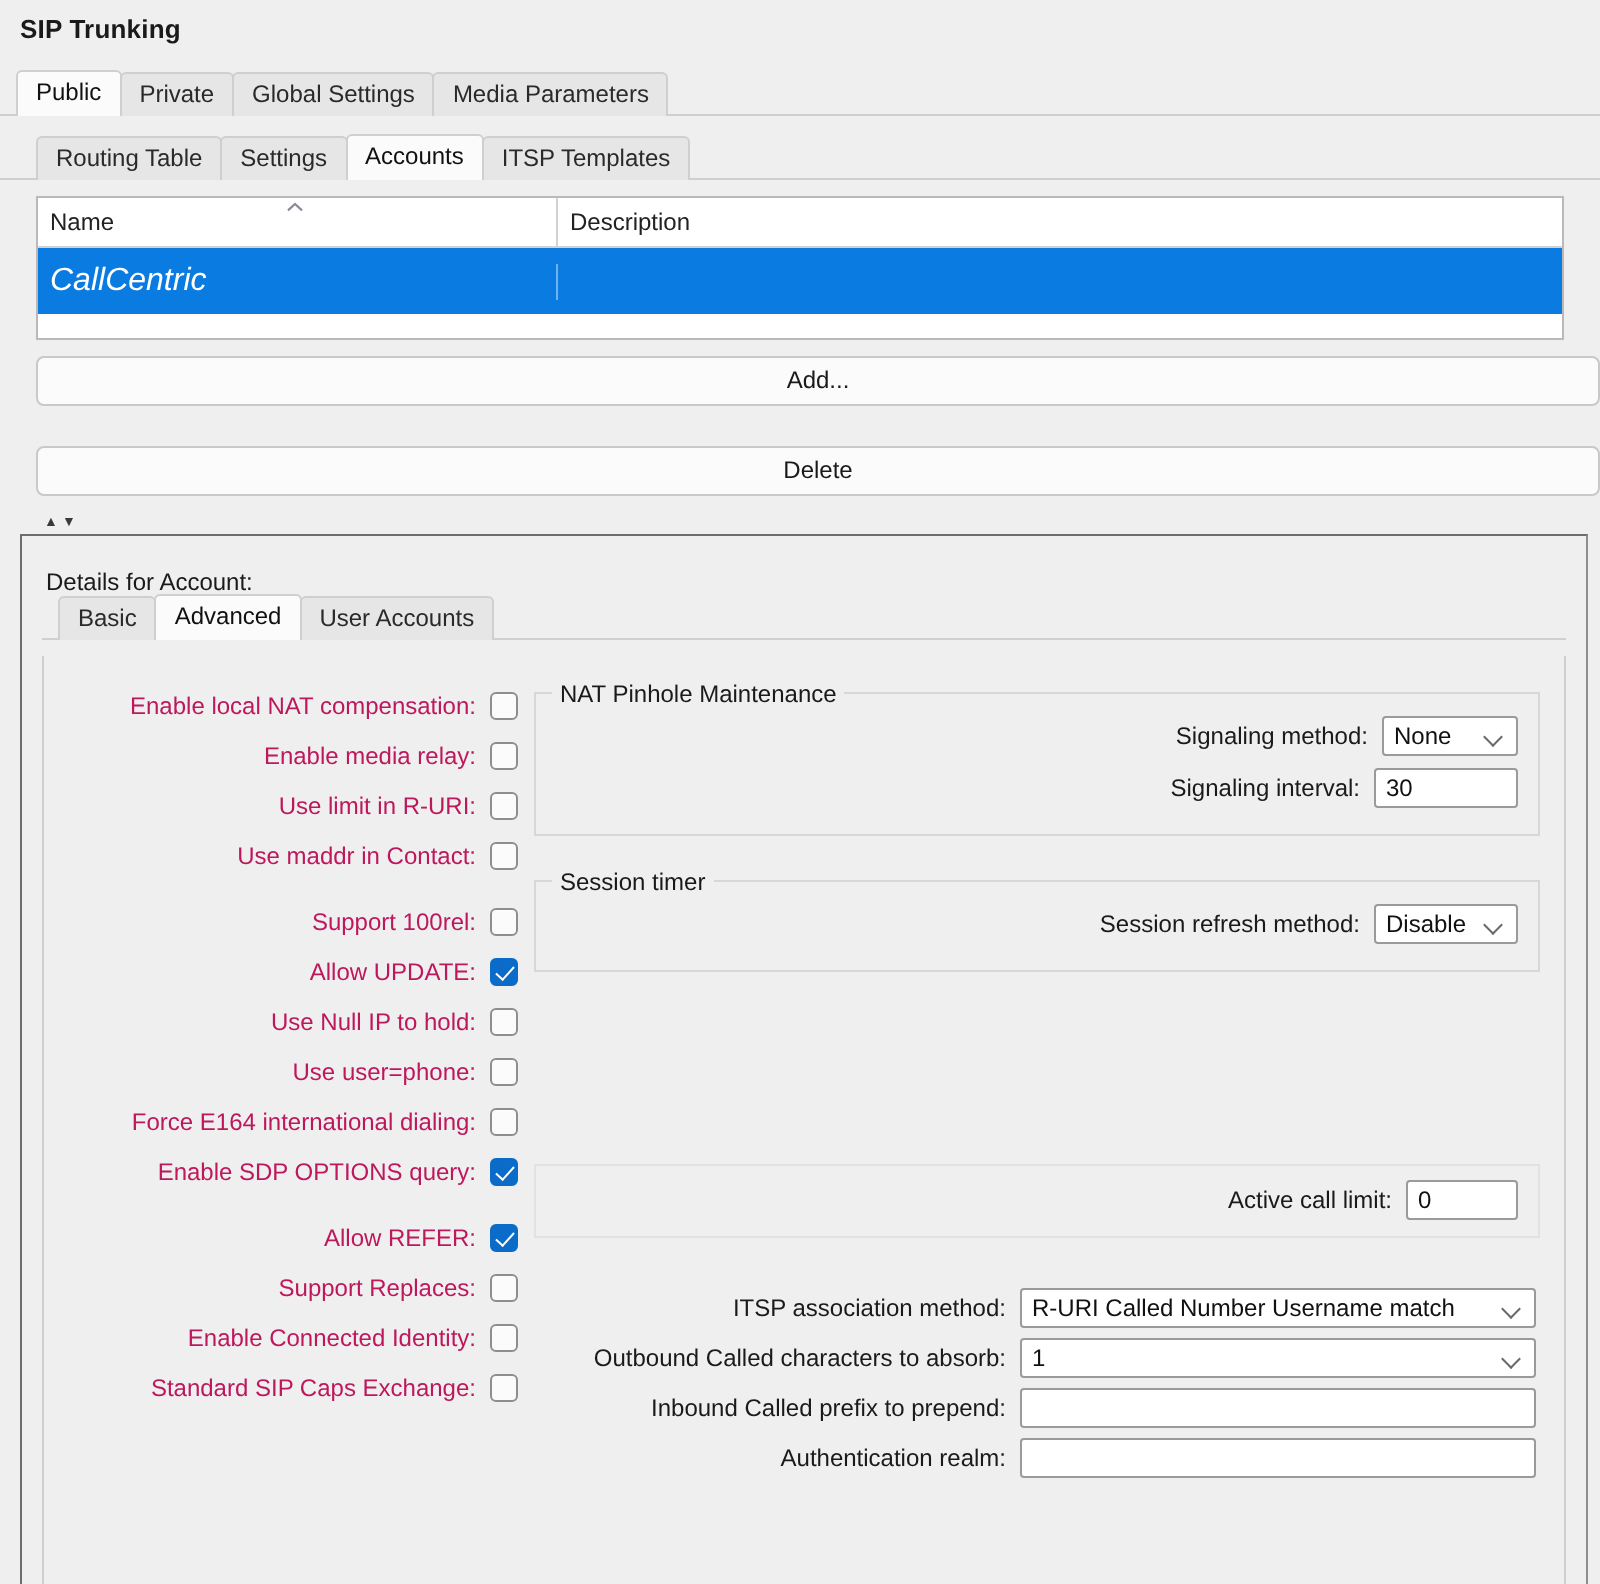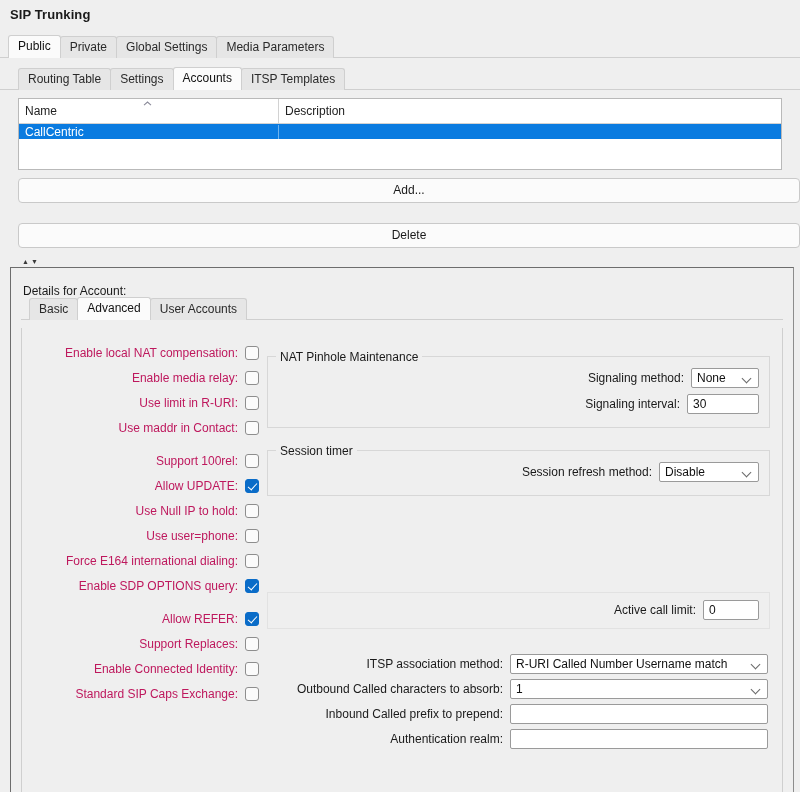--- a/index.html
+++ b/index.html
@@ -91,23 +91,24 @@
   .sort-caret {
     position: absolute;
     top: 1px; left: 124px;
     width: 9px; height: 5px;
     color: #8a8a99;
     font-size: 9px;
     line-height: 6px;
   }
   .row {
     display: flex;
-    height: 15px;
+    height: 33px;
     align-items: center;
-    font-size: 12px;
+    font-size: 16px;
+    font-style: italic;
   }
   .row.selected { background: #0a7be0; color: #fff; }
   .cell-name { width: 260px; padding-left: 6px; }
   .cell-name.selected { border-right: 1px solid #6fb3ee; }
   .cell-desc { flex: 1; }
 
   
   .btnrow { margin: 8px 0 0 18px; display: flex; gap: 20px; flex-direction: column; }
   .btn {
     min-width: 62px;
@@ -203,21 +204,21 @@
     width: 4px; height: 8px;
     border: solid #fff;
     border-width: 0 1.6px 1.6px 0;
     transform: rotate(42deg);
   }
 
   
   .groupbox {
     position: relative;
     border: 1px solid #d7d7d7;
-    margin-top: 20px;
+    margin-top: 10px;
     padding: 8px 10px 10px 10px;
   }
   .gb-legend {
     position: absolute;
     top: -7px; left: 8px;
     background: #efefef;
     padding: 0 4px;
     font-size: 12px;
     color: #1a1a1a;
   }
@@ -263,21 +264,21 @@
     background: #fff;
     font-size: 12px;
     line-height: 18px;
     padding: 0 5px;
     color: #111;
     text-align: left;
   }
   .textbox.left { text-align: left; }
 
   .sel-none { width: 68px; }
-  .sel-disable { width: 100px; }
+  .sel-disable { width: 72px; }
   .tb-interval { width: 72px; }
   .tb-calllimit { width: 56px; }
 
   .flat-panel {
     border: 1px solid #e2e2e2;
     margin-top: 8px;
     padding: 4px 10px 5px 10px;
   }
 
   .bottom-fields { margin-top: 22px; padding-right: 2px; }

